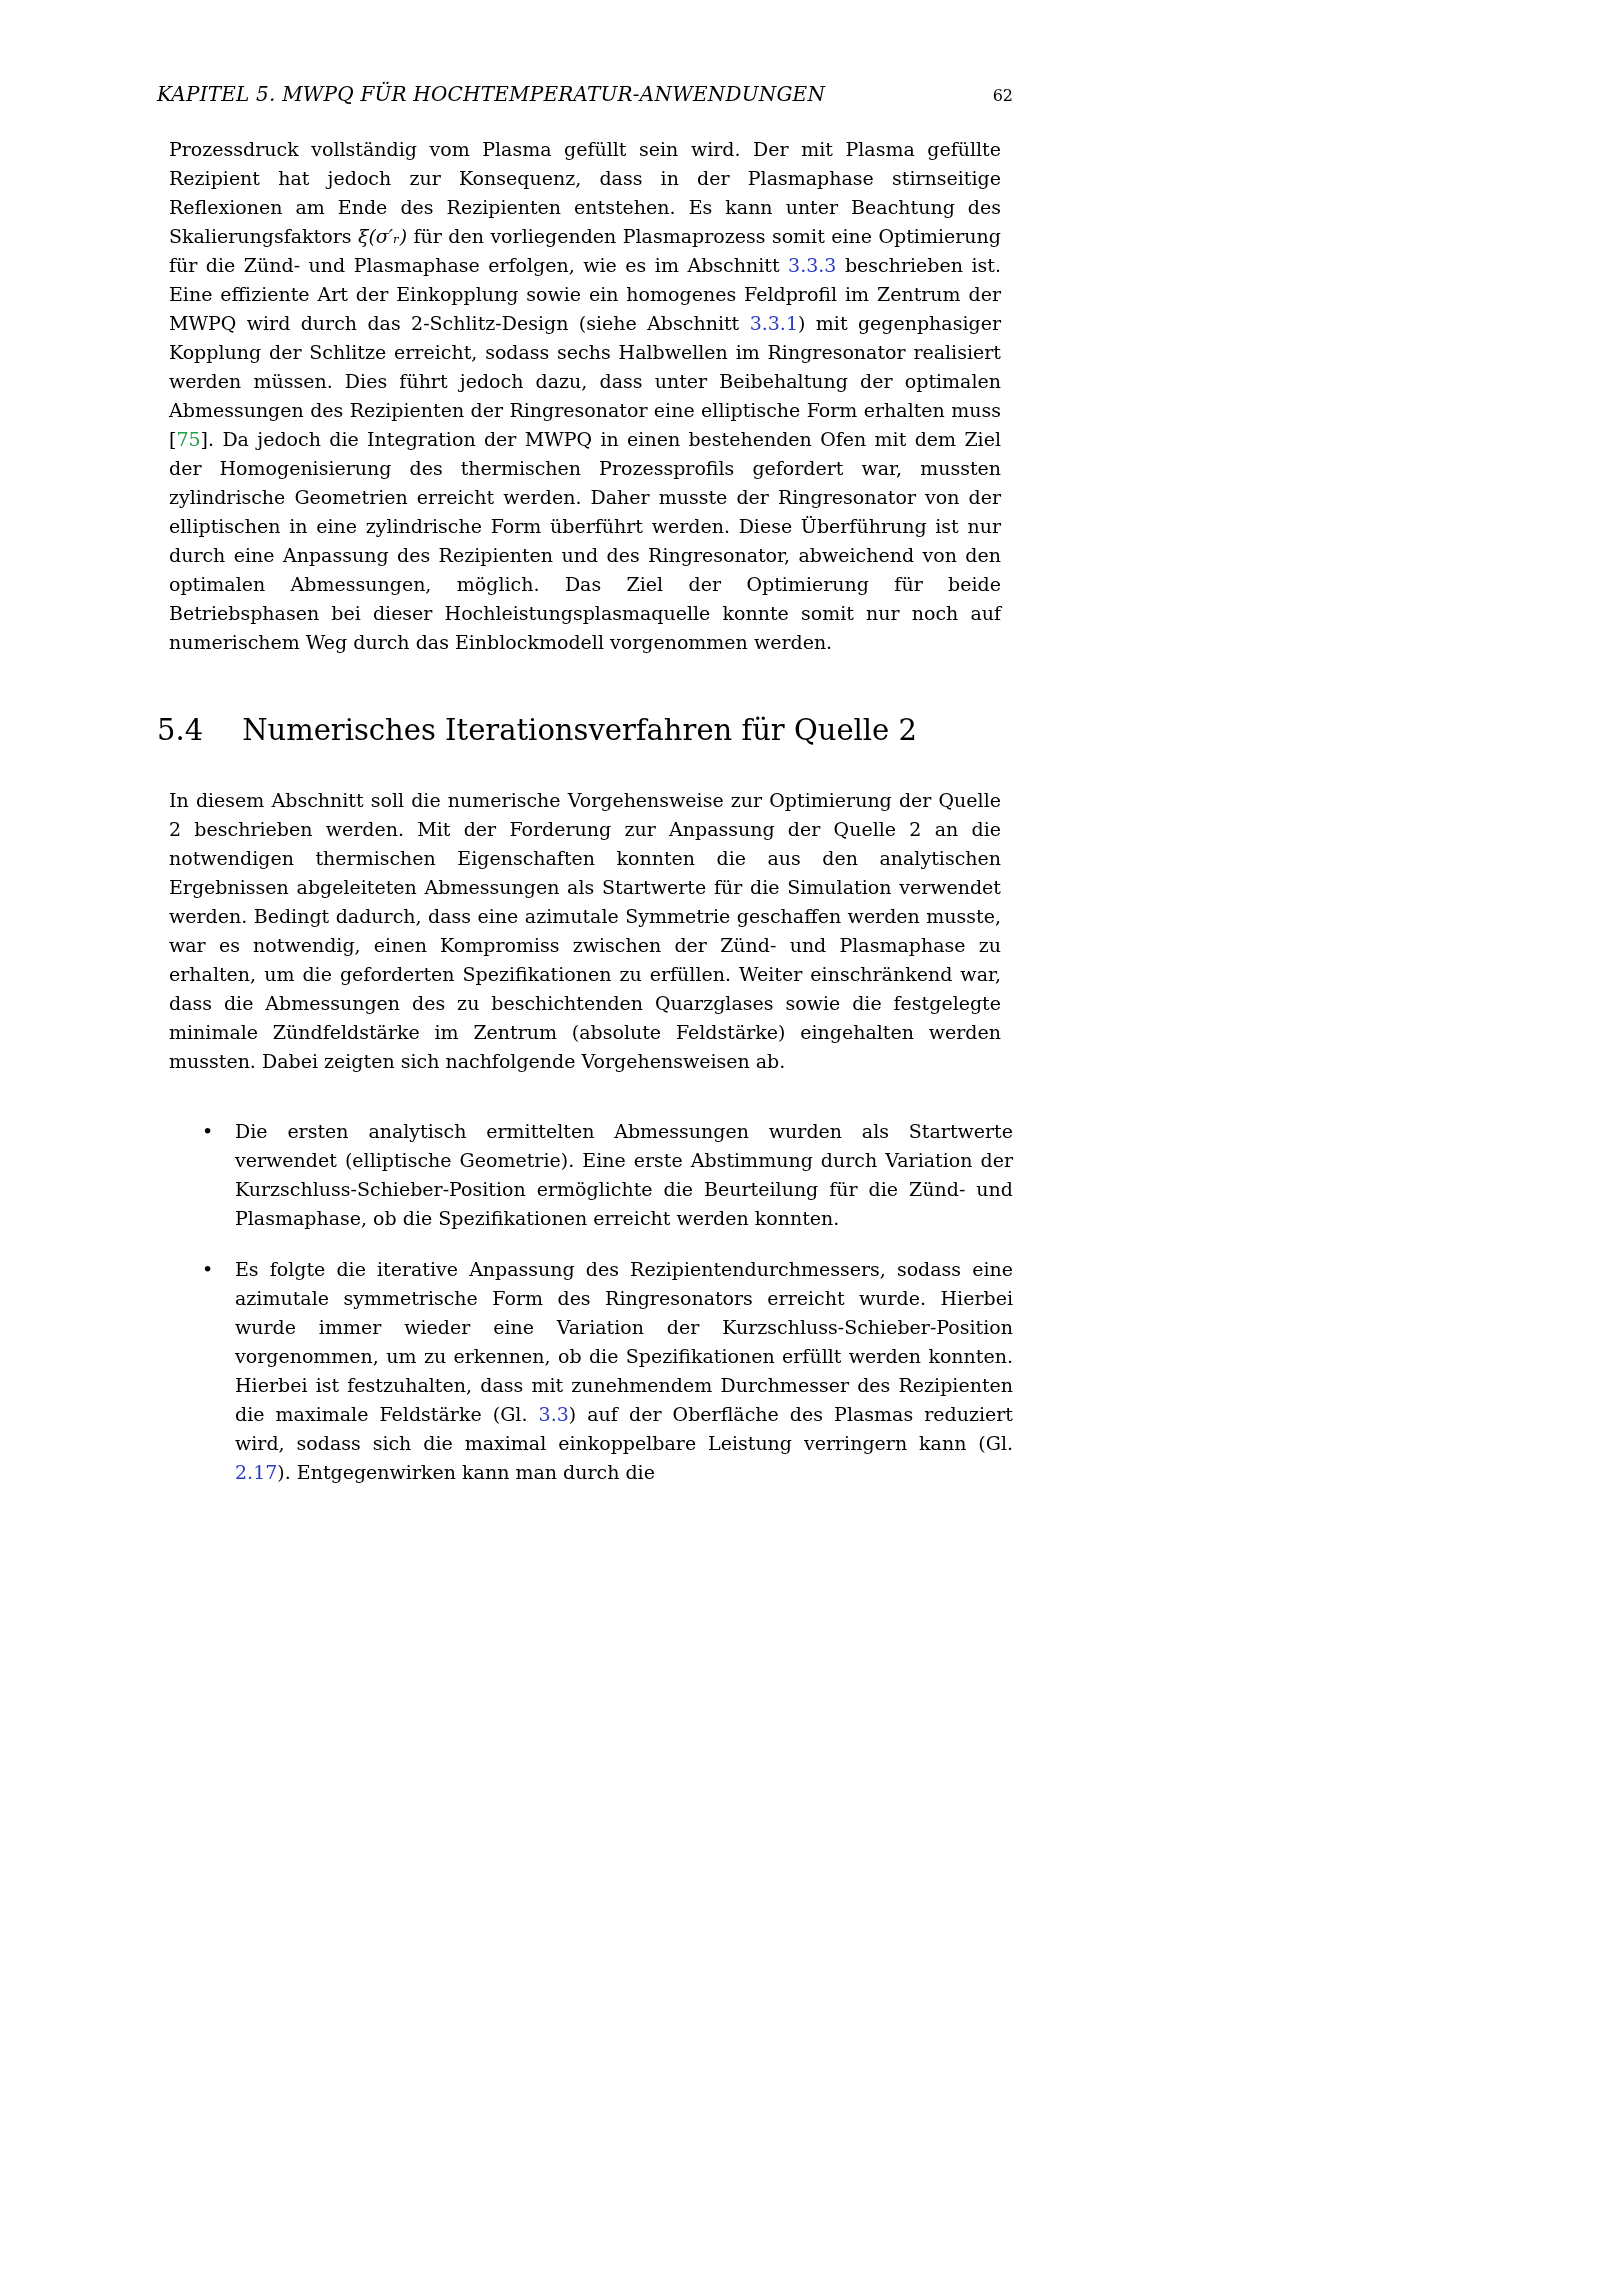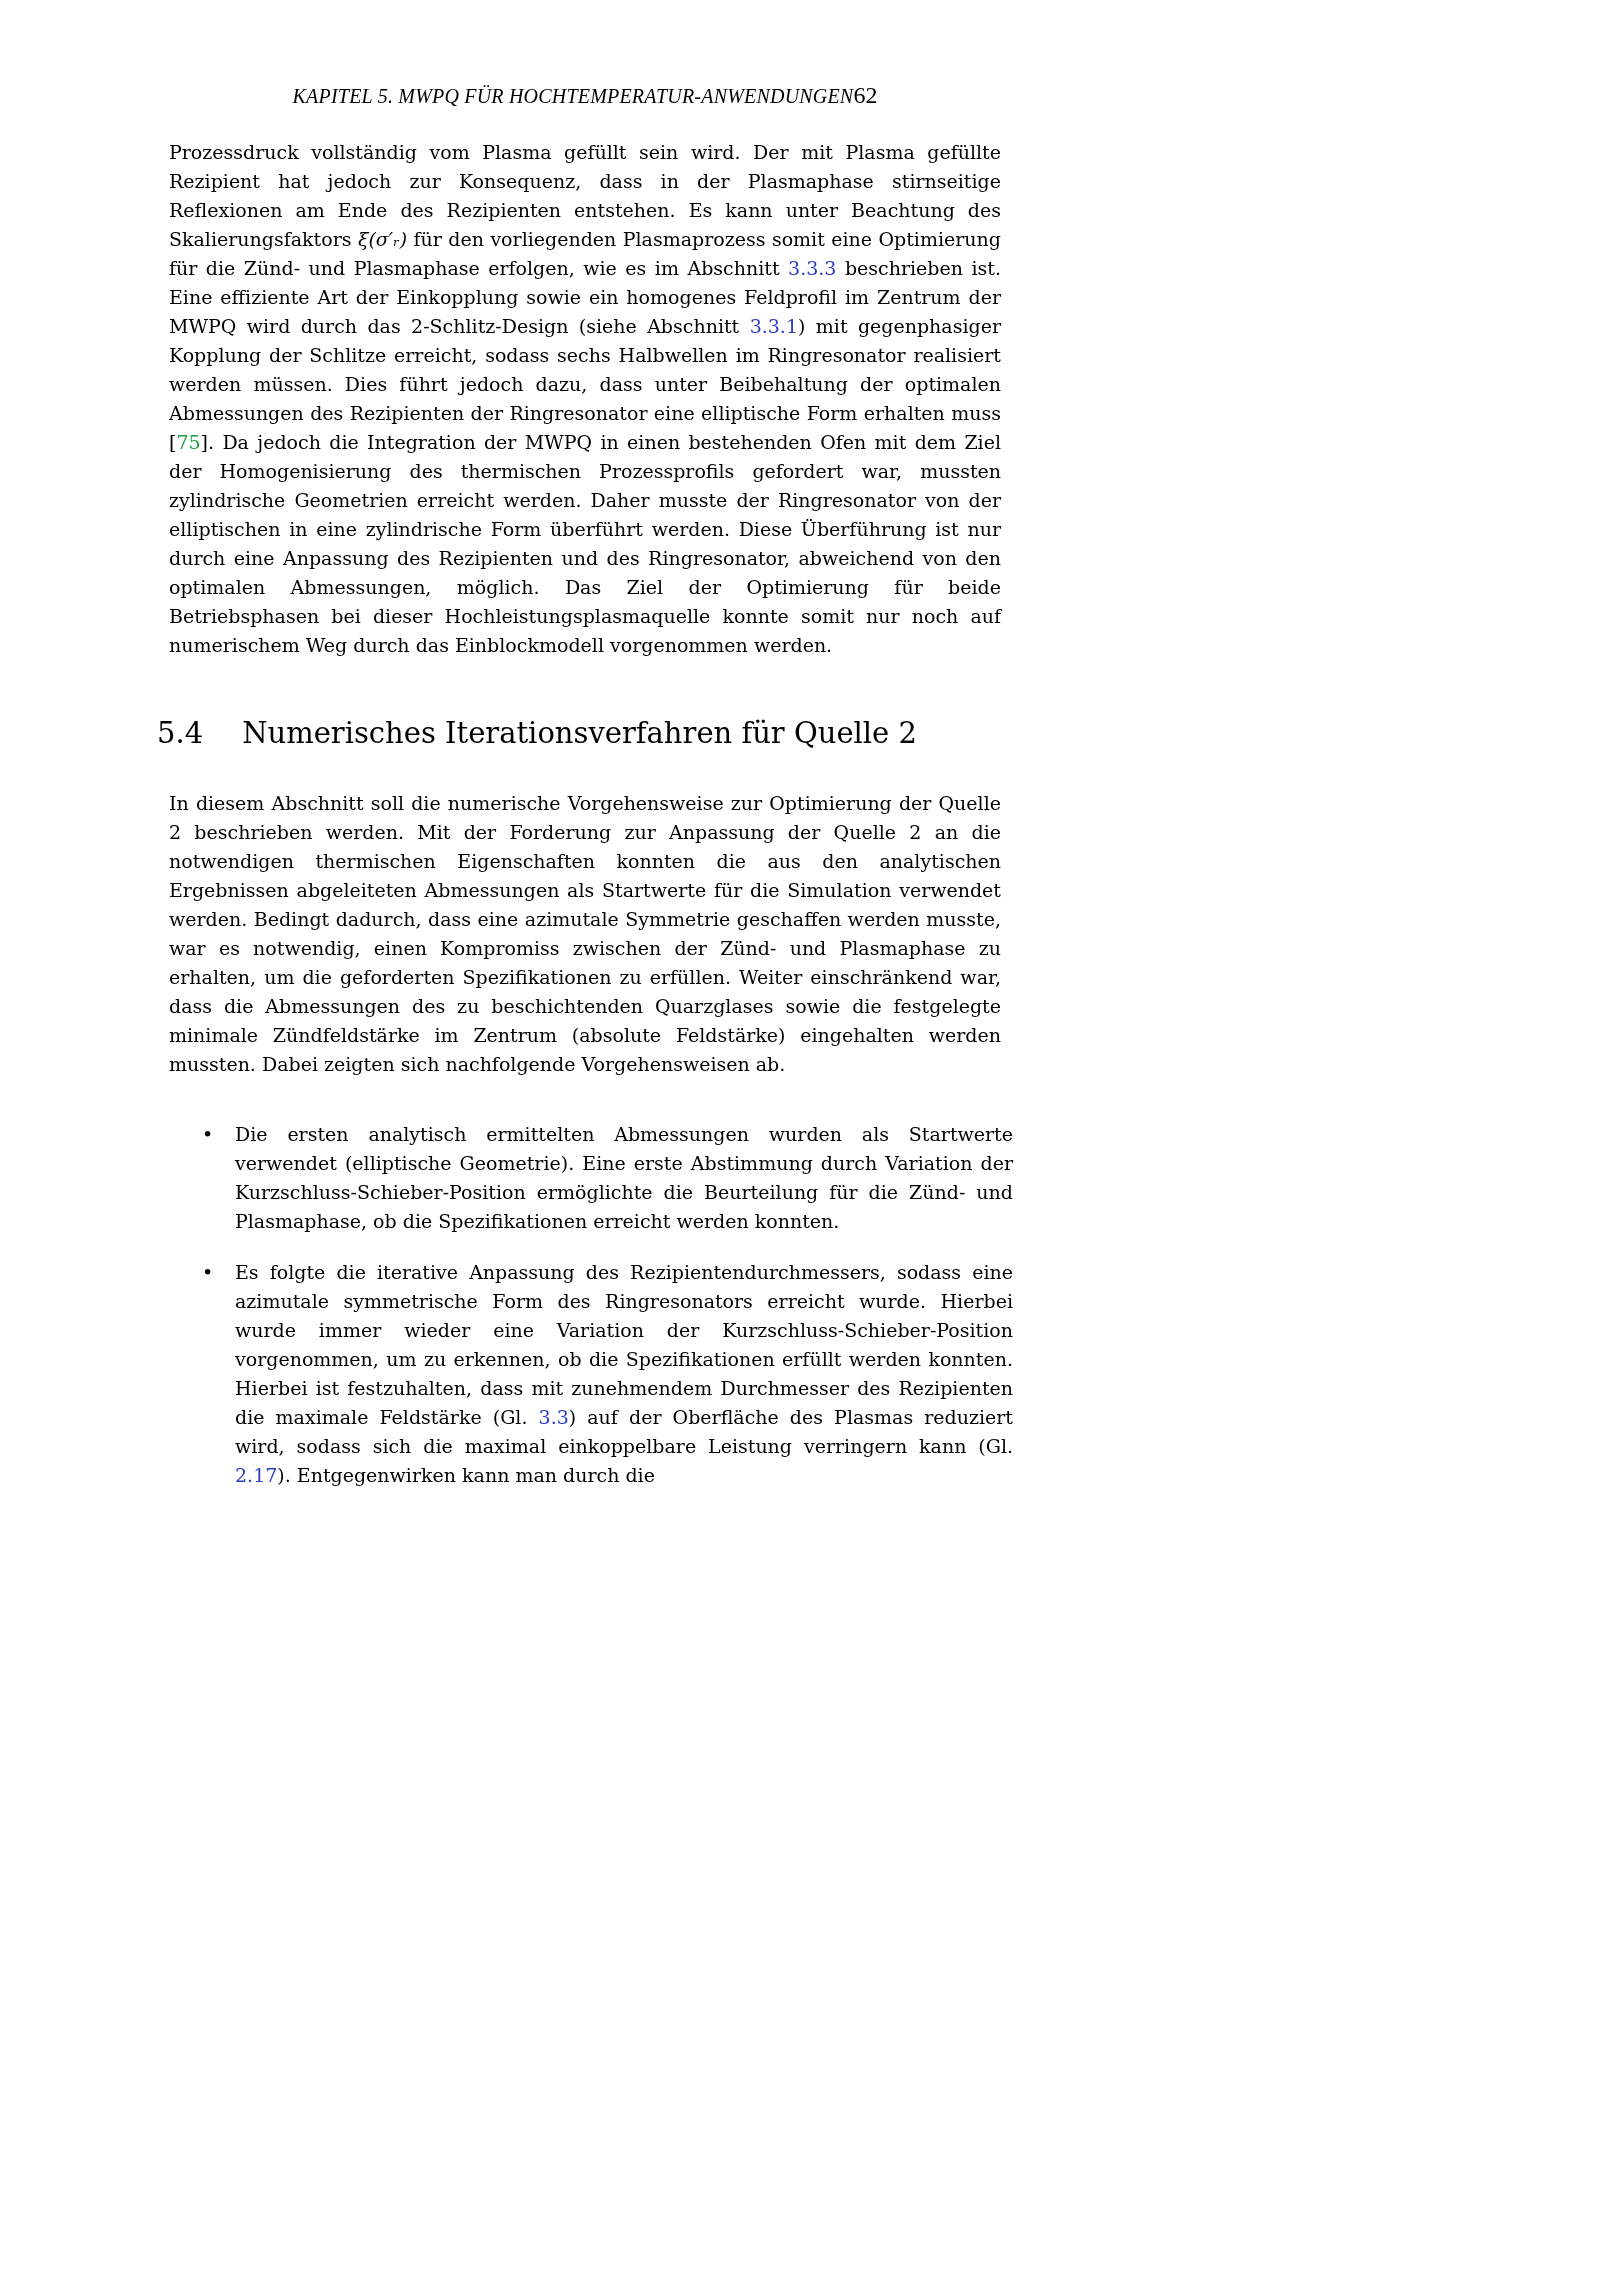--- a/index.html
+++ b/index.html
@@ -17,33 +17,32 @@
     overflow: hidden;
   }
   .content {
     position: absolute;
     left: 157px;
     top: 82px;
     width: 856px;
   }
   .running-header {
     display: flex;
-    justify-content: center;
+    justify-content: space-between;
     align-items: baseline;
     margin-bottom: 29px;
-    font-family: Liberation Serif, serif;
   }
   .running-header .chapter-title {
     font-style: italic;
     font-size: 20px;
     letter-spacing: 0.2px;
     white-space: nowrap;
   }
   .running-header .page-number {
-    font-size: 24px;
+    font-size: 16px;
   }
   p.body-par {
     font-size: 19px;
     line-height: 29px;
     text-align: justify;
     margin: 12px;
     hyphens: auto;
   }
   .par-1 { margin-bottom: 0; }
   .section-heading {

